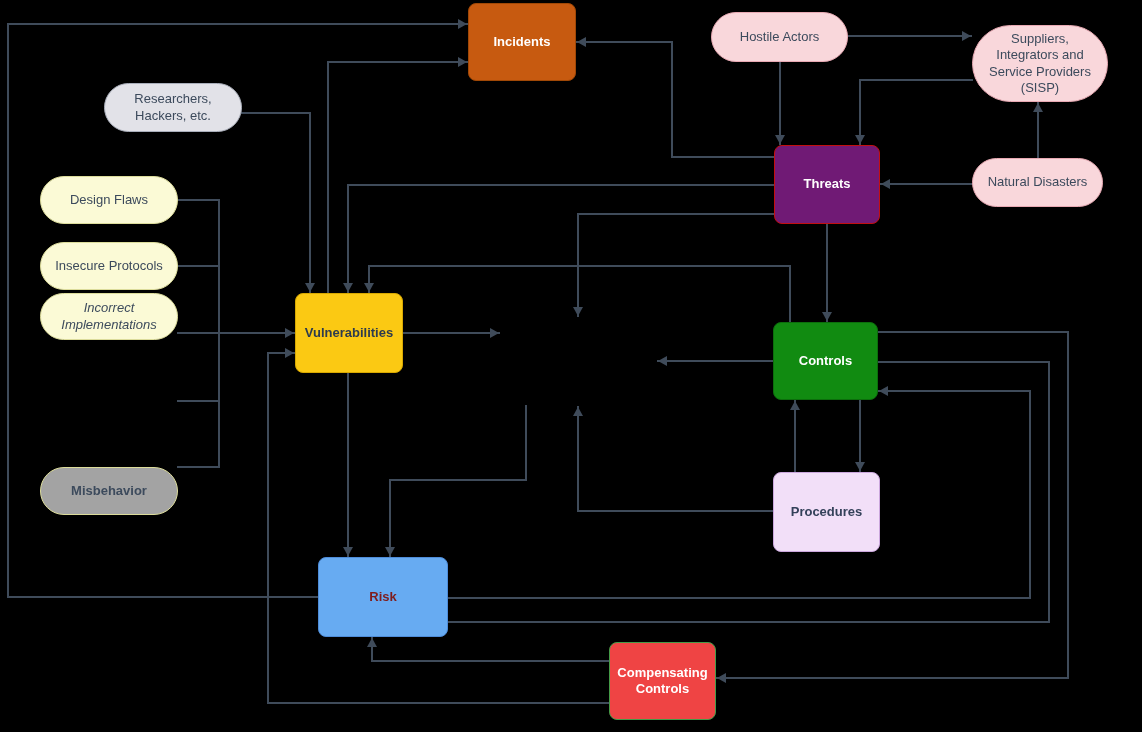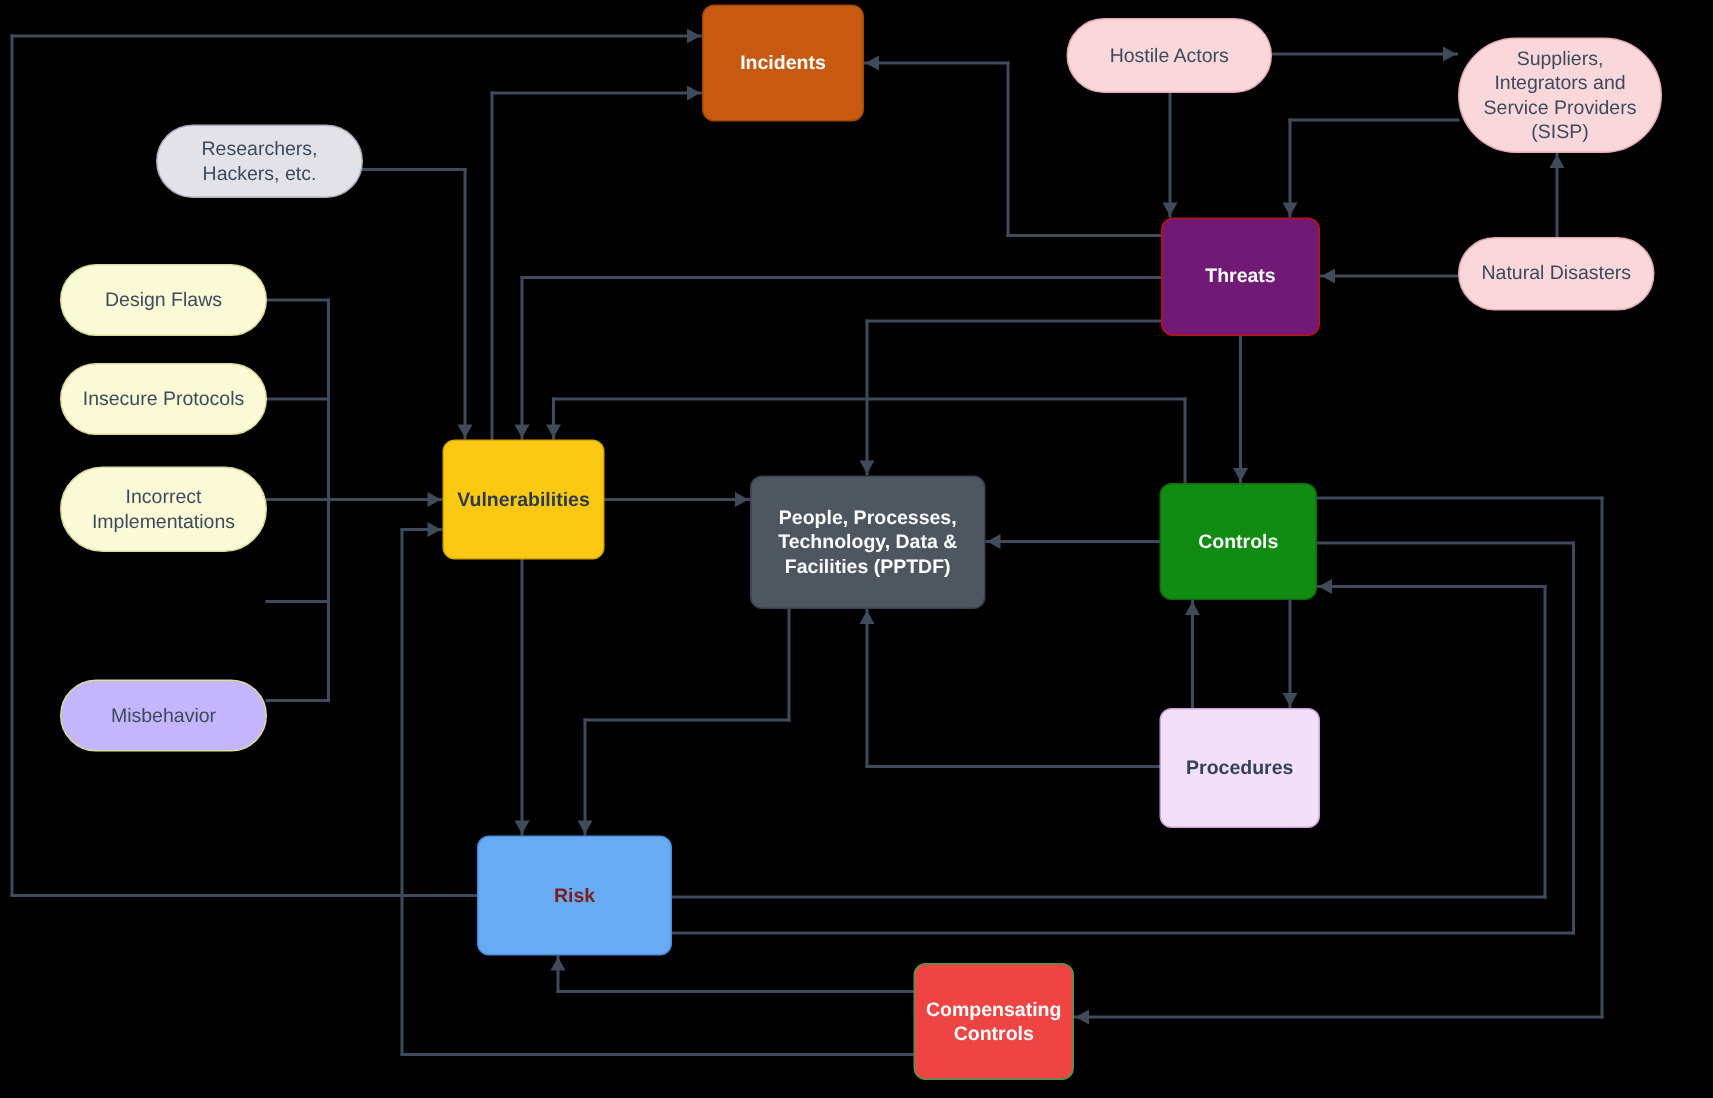--- a/index.html
+++ b/index.html
@@ -101,25 +101,22 @@
     <div class="node pill" style="left: 972px; top: 25px; width: 136px; height: 77px; background: rgb(249, 215, 219); border-color: rgb(232, 169, 179); color: rgb(60, 74, 92); font-weight: normal;"><span>Suppliers,
 Integrators and
 Service Providers
 (SISP)</span></div>
     <div class="node pill" style="left: 972px; top: 158px; width: 131px; height: 49px; background: rgb(249, 215, 219); border-color: rgb(232, 169, 179); color: rgb(60, 74, 92); font-weight: normal;"><span>Natural Disasters</span></div>
     <div class="node rect" style="left: 774px; top: 145px; width: 106px; height: 79px; background: #701a75; border-color: rgb(194, 16, 16); color: rgb(255, 255, 255); font-weight: bold;"><span>Threats</span></div>
     <div class="node pill" style="left: 104px; top: 83px; width: 138px; height: 49px; background: rgb(226, 226, 232); border-color: rgb(169, 174, 186); color: rgb(60, 74, 92); font-weight: normal;"><span>Researchers,
 Hackers, etc.</span></div>
     <div class="node pill" style="left: 40px; top: 242px; width: 138px; height: 48px; background: rgb(251, 250, 214); border-color: rgb(220, 220, 155); color: rgb(60, 74, 92); font-weight: normal;"><span>Insecure Protocols</span></div>
     <div class="node pill" style="left: 40px; top: 176px; width: 138px; height: 48px; background: rgb(251, 250, 214); border-color: rgb(220, 220, 155); color: rgb(60, 74, 92); font-weight: normal;"><span>Design Flaws</span></div>
-    <div class="node pill" style="left: 40px; top: 311px; width: 138px; height: 57px; background: rgb(251, 250, 214); border-color: rgb(220, 220, 155); color: rgb(60, 74, 92); font-weight: normal;"><span>Incorrect
+    <div class="node pill" style="left: 40px; top: 293px; width: 138px; height: 47px; background: rgb(251, 250, 214); border-color: rgb(220, 220, 155); color: rgb(60, 74, 92); font-weight: normal; font-style: italic;"><span>Incorrect
 Implementations</span></div>
-    <div class="node pill" style="left: 40px; top: 453px; width: 138px; height: 48px; background: #c4b5fd; border-color: rgb(220, 220, 155); color: rgb(60, 74, 92); font-weight: normal;"><span>Misbehavior</span></div>
+    <div class="node pill" style="left: 40px; top: 467px; width: 138px; height: 48px; background: #a3a3a3; border-color: rgb(220, 220, 155); color: rgb(60, 74, 92); font-weight: bold;"><span>Misbehavior</span></div>
     <div class="node rect" style="left: 295px; top: 293px; width: 108px; height: 80px; background: rgb(251, 201, 19); border-color: rgb(216, 168, 0); color: rgb(45, 59, 78); font-weight: bold;"><span>Vulnerabilities</span></div>
-    <div class="node rect" style="left: 500px; top: 317px; width: 157px; height: 89px; background: rgb(78, 86, 96); border-color: rgb(57, 65, 76); color: rgb(255, 255, 255); font-weight: bold;"><span>People, Processes,
-Technology, Data &amp;
-Facilities (PPTDF)</span></div>
     <div class="node rect" style="left: 773px; top: 322px; width: 105px; height: 78px; background: rgb(17, 139, 17); border-color: rgb(12, 110, 12); color: rgb(255, 255, 255); font-weight: bold;"><span>Controls</span></div>
     <div class="node rect" style="left: 773px; top: 472px; width: 107px; height: 80px; background: rgb(242, 223, 248); border-color: rgb(203, 167, 221); color: rgb(52, 65, 90); font-weight: bold;"><span>Procedures</span></div>
     <div class="node rect" style="left: 318px; top: 557px; width: 130px; height: 80px; background: rgb(103, 171, 242); border-color: rgb(78, 140, 217); color: #7f1d1d; font-weight: bold;"><span>Risk</span></div>
     <div class="node rect" style="left: 609px; top: 642px; width: 107px; height: 78px; background: #ef4444; border-color: rgb(68, 155, 72); color: rgb(255, 255, 255); font-weight: bold;"><span>Compensating
 Controls</span></div>
   </div>
 
 </body></html>

